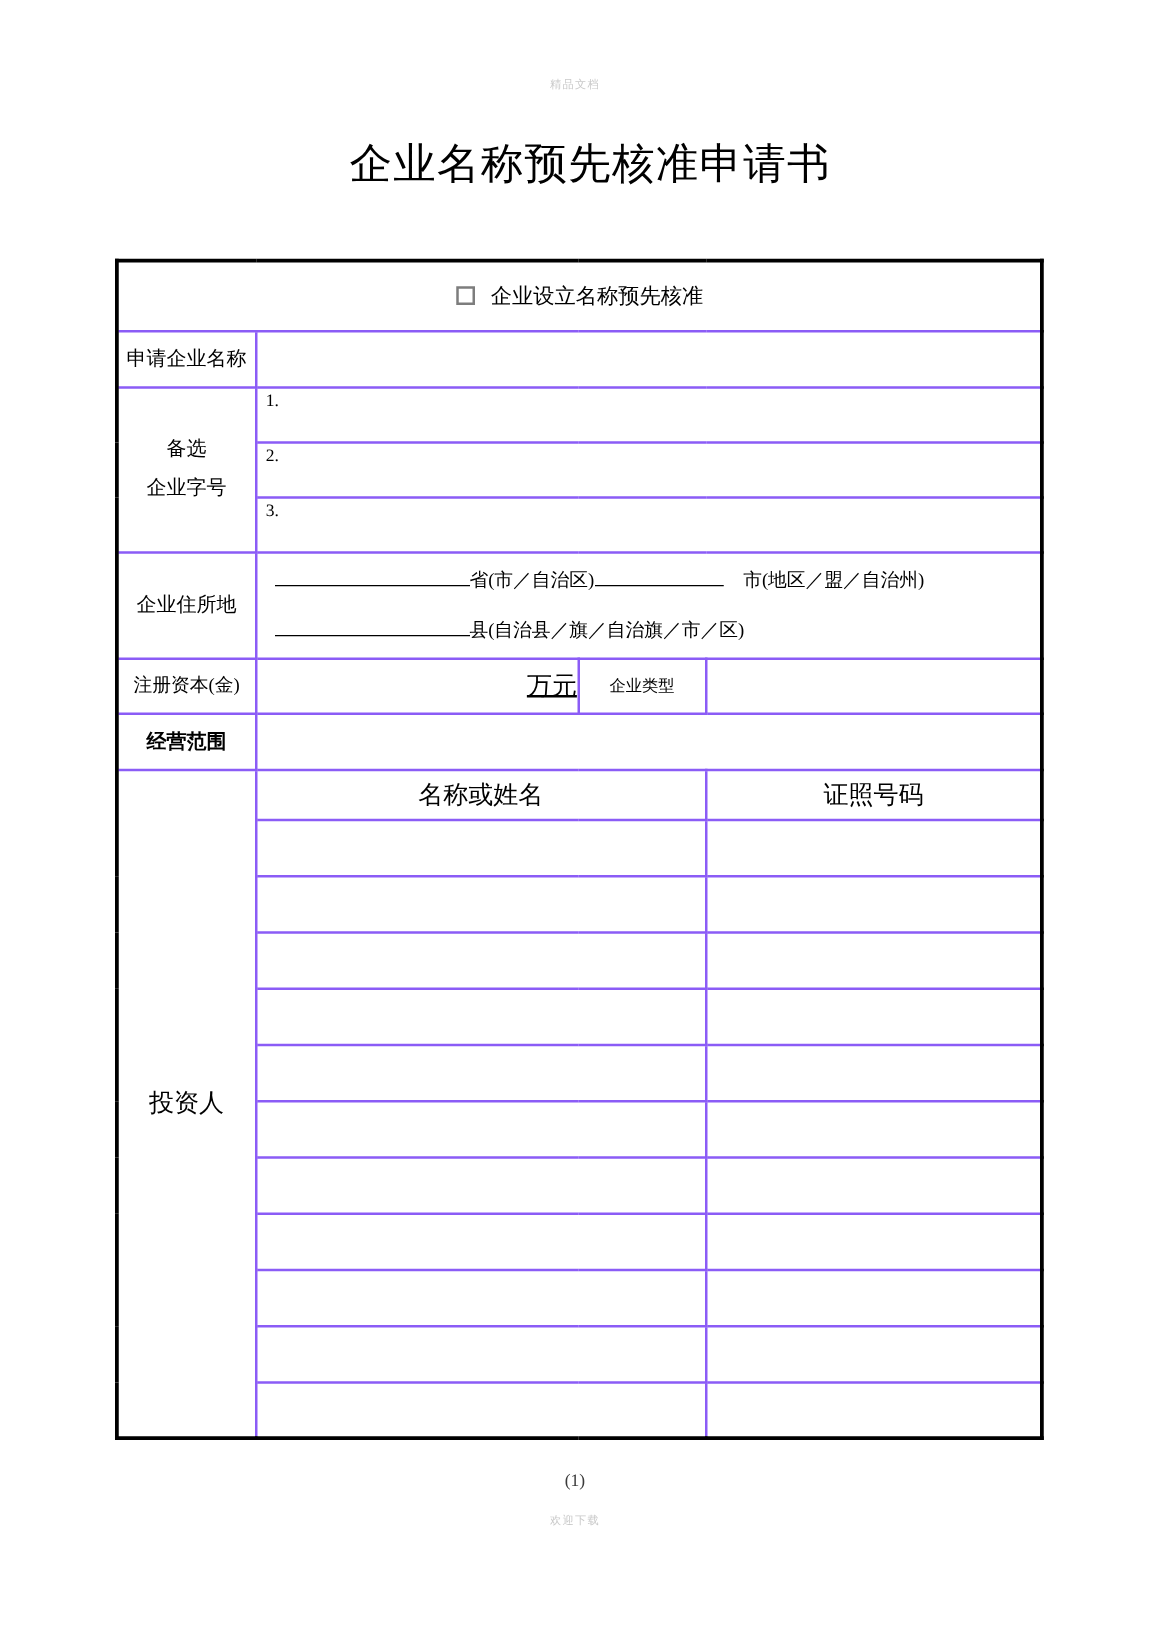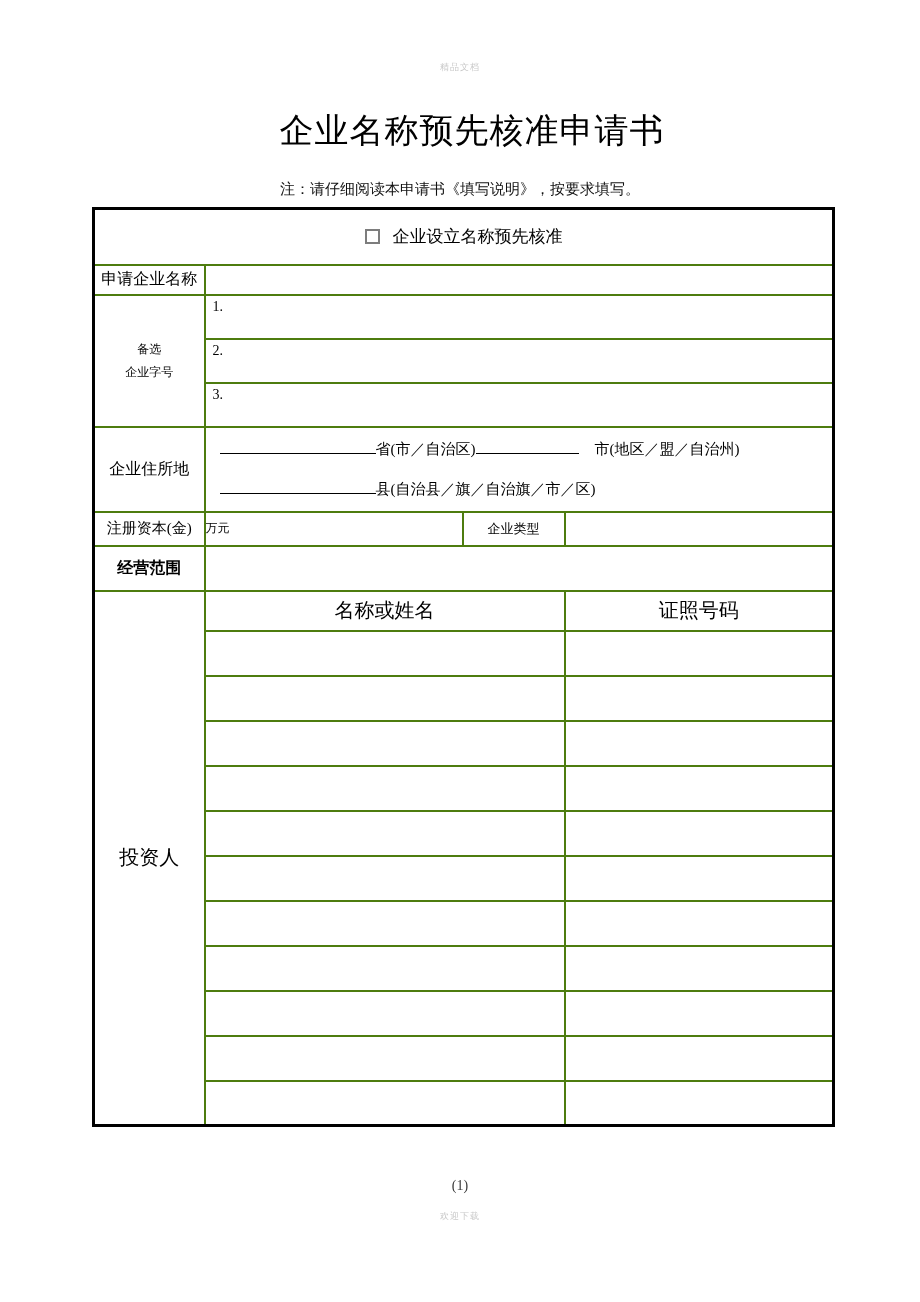--- a/index.html
+++ b/index.html
@@ -17,65 +17,64 @@
   .wm-bottom { top:1210px; }
 
   .doc-title { position:absolute; top:108px; left:0; width:920px;
     text-align:center; font-size:34px; letter-spacing:1px; color:#000;margin-left:12px; }
   .doc-note { position:absolute; top:180px; left:0; width:920px;
     text-align:center; font-size:15px; color:#111; }
 
   table.form { position:absolute; top:207px; left:92px; width:740px;
     border-collapse:collapse; table-layout:fixed;
     border:3px solid #000; }
-  td { border:2px solid #4d7c0f; font-size:16px; overflow:hidden; }
+  td { border:2px solid #8b5cf6; font-size:16px; overflow:hidden; }
 
   td.lbl { text-align:center; vertical-align:middle; padding:2px; }
   td.val { background:#fff; }
 
   tr.r-check td { height:56px; text-align:center; vertical-align:middle; font-size:17px; }
   .checkbox-square { display:inline-block; width:15px; height:15px;
     border:2px solid #7d7d7d; vertical-align:-2px; margin-right:13px; background:#fff; }
 
-  tr.r-name td { height:30px; }
+  tr.r-name td { height:45px; }
   tr.r-alt td { height:44px; }
   td.alt-item { vertical-align:top; text-align:left; padding:3px 0 0 7px; font-size:14px; }
-  .alt-label { line-height:1.9; font-size:12px;font-family:Liberation Serif, serif; }
+  .alt-label { line-height:1.9; font-size:16px;font-family:Liberation Serif, serif; }
 
   tr.r-addr td { height:85px;margin-left:24px; }
   td.addr-cell { vertical-align:middle; padding:6px 4px 6px 14px; font-size:15px; }
   .addr-line { white-space:nowrap; }
   .addr-line1 { margin-bottom:20px; }
   .blank { display:inline-block; border-bottom:1px solid #000; height:15px; vertical-align:baseline; }
   .blank-a { width:156px; }
   .blank-b { width:103px; margin-right:16px; }
 
-  tr.r-cap td { height:34px; }
+  tr.r-cap td { height:44px; }
   td.cap-label { font-size:15px; }
-  td.cap-unit { text-align:left; vertical-align:middle; font-size:12px; }
+  td.cap-unit { text-align:right; vertical-align:middle; font-size:20px;text-decoration:underline; }
   td.cap-type { text-align:center; vertical-align:middle; font-size:13px; }
 
   tr.r-scope td { height:45px;font-weight:bold; }
 
   tr.r-invhead td { height:40px; text-align:center; vertical-align:middle; font-size:20px; }
   tr.r-inv td { height:45px; }
 
   .page-number { position:absolute; top:1178px; left:0; width:920px;
     text-align:center; font-size:14px; color:#3a3a3a; }
 </style>
 </head>
 <body>
 
 <div class="page">
 
   <div class="watermark wm-top">精品文档</div>
 
   <div class="doc-title">企业名称预先核准申请书</div>
 
-  <div class="doc-note">注：请仔细阅读本申请书《填写说明》，按要求填写。</div>
 
   <table class="form">
     <colgroup>
       <col style="width:111px">
         <col style="width:258px">
       <col style="width:102px">
         <col style="width:269px">
     </colgroup>
     <tbody>
 

